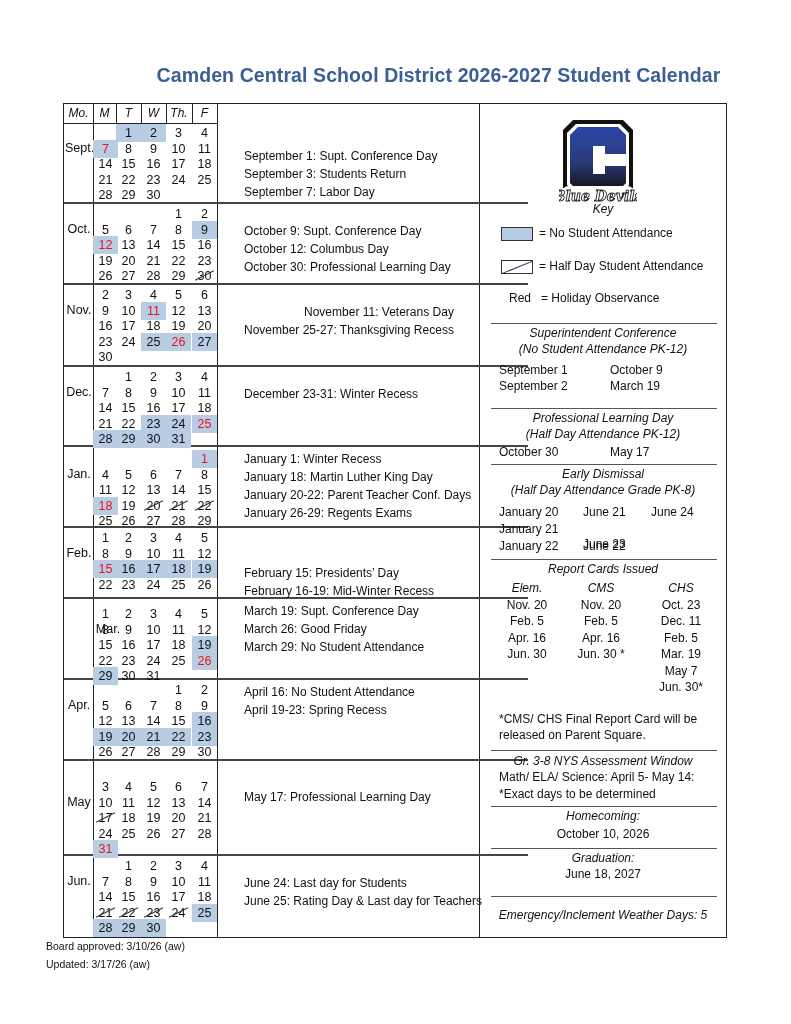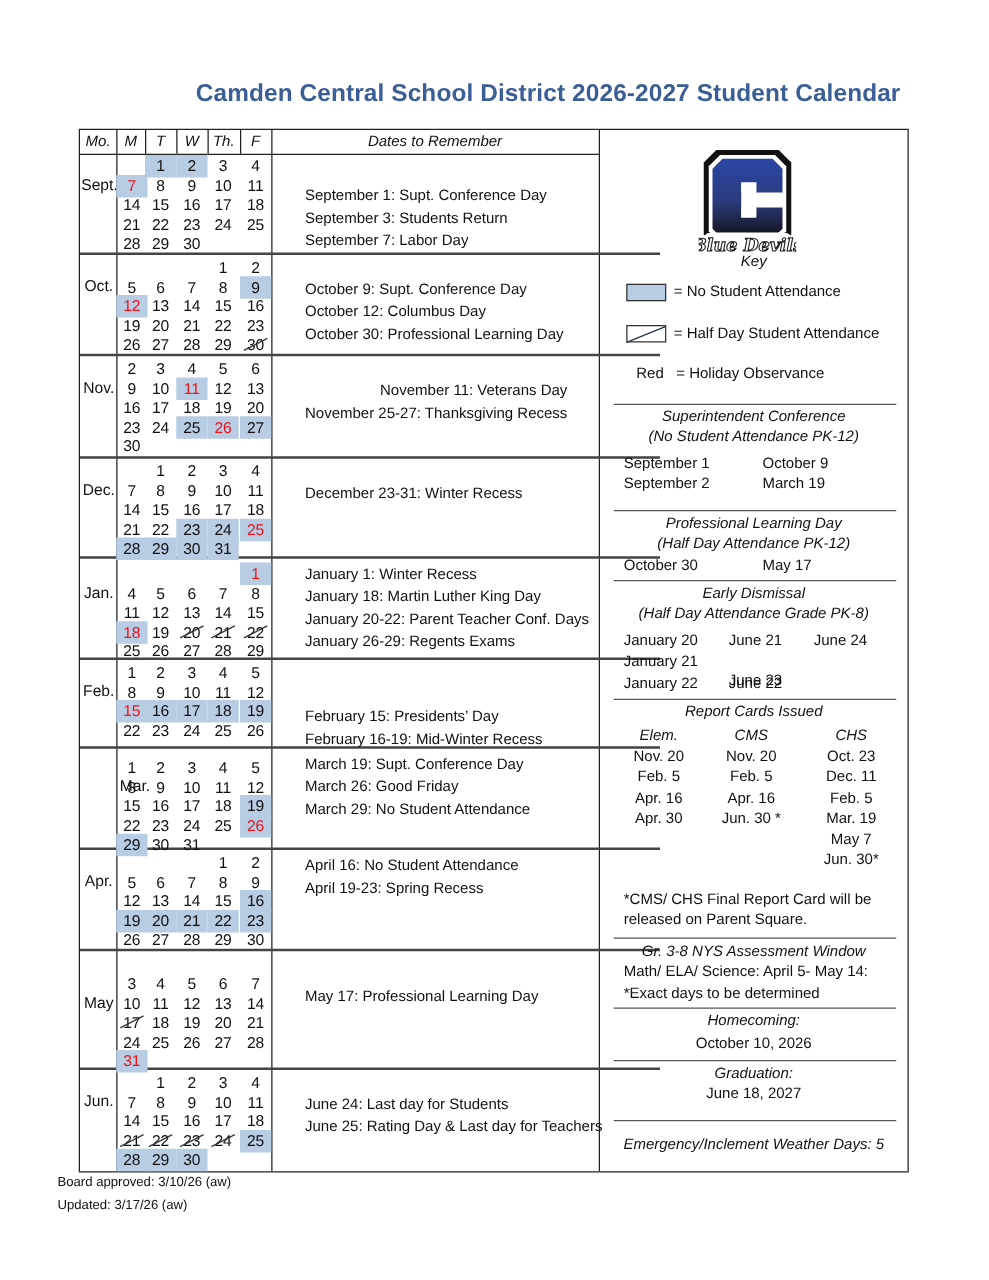--- a/index.html
+++ b/index.html
@@ -51,21 +51,20 @@
   <div class="vline" style="left:128px;height:19px;bottom:auto;"></div>
   <div class="vline" style="left:153px"></div>
   <div class="vline" style="left:415px"></div>
 
   <div class="hdr" style="left:0;width:29px">Mo.</div>
   <div class="hdr" style="left:29px;width:23px">M</div>
   <div class="hdr" style="left:52px;width:25px">T</div>
   <div class="hdr" style="left:77px;width:25px">W</div>
   <div class="hdr" style="left:102px;width:26px">Th.</div>
   <div class="hdr" style="left:128px;width:25px">F</div>
-  <div class="hdr" style="left:153px;width:262px">Dates to Remember</div>
 
   <div id="months">
       <div class="month" style="top: 19px; height: 81px;">
         <div class="mlabel" style="top: 18px;">Sept.</div>
         <div class="day nsa" style="left: 52px; top: 1px;">1</div>
         <div class="day nsa" style="left: 77px; top: 1px;">2</div>
         <div class="day" style="left: 102px; top: 1px;">3</div>
         <div class="day" style="left: 128px; top: 1px;">4</div>
         <div class="day nsa hol" style="left: 29px; top: 16.5px;">7</div>
         <div class="day" style="left: 52px; top: 16.5px;">8</div>
@@ -407,21 +406,21 @@
     <div class="cell" style="left:170px;top:400px">June 24</div>
 
     <div class="sep" style="top:455px"></div>
     <div class="sectitle" style="top:457px">Report Cards Issued</div>
     <div id="rc">
         <div class="rc-col" style="left: 6px; top: 476px;">
           <div class="h">Elem.</div>
           <div>Nov. 20</div>
           <div>Feb. 5</div>
           <div>Apr. 16</div>
-          <div>Apr. 30</div>
+          <div>Jun. 30</div>
         </div>
         <div class="rc-col" style="left: 80px; top: 476px;">
           <div class="h">CMS</div>
           <div>Nov. 20</div>
           <div>Feb. 5</div>
           <div>Apr. 16</div>
           <div>Jun. 30 *</div>
         </div>
         <div class="rc-col" style="left: 160px; top: 476px;">
           <div class="h">CHS</div>

